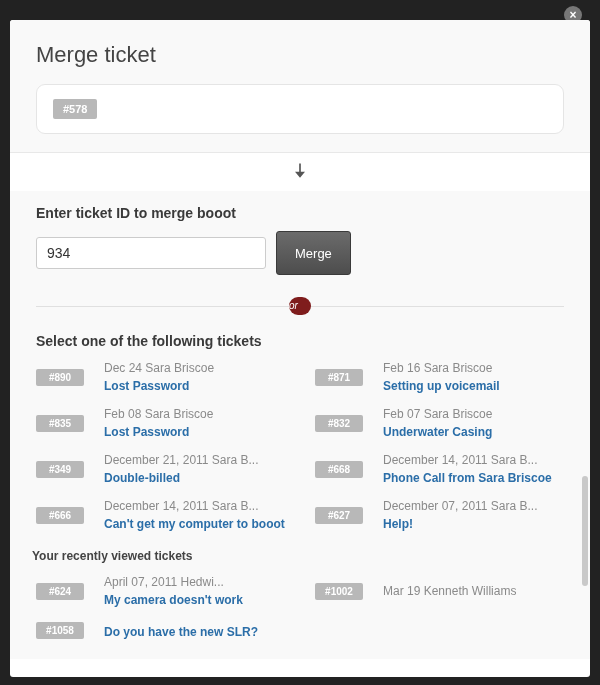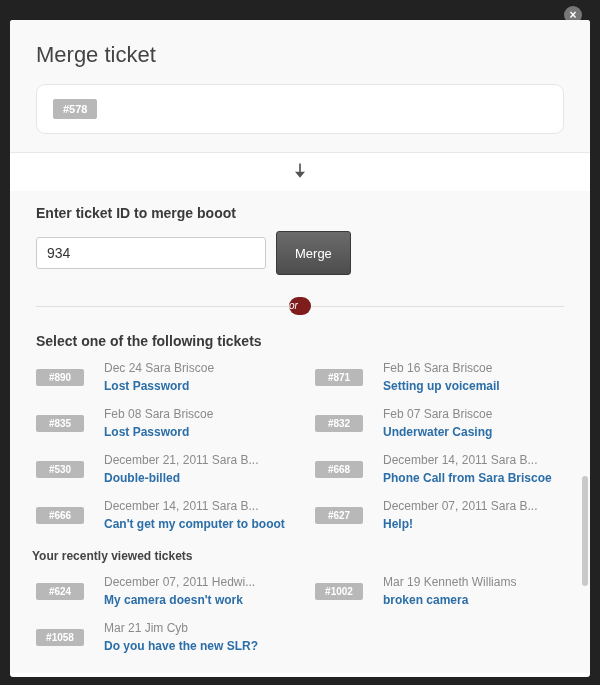--- a/index.html
+++ b/index.html
@@ -127,21 +127,21 @@
           </div>
         </div>
         <div class="ticket-item">
           <span class="badge-sm">#832</span>
           <div class="info">
             <div class="meta">Feb 07 Sara Briscoe</div>
             <div class="subject">Underwater Casing</div>
           </div>
         </div>
         <div class="ticket-item">
-          <span class="badge-sm">#530</span>
+          <span class="badge-sm">#349</span>
           <div class="info">
             <div class="meta">December 21, 2011 Sara B...</div>
             <div class="subject">Double-billed</div>
           </div>
         </div>
         <div class="ticket-item">
           <span class="badge-sm">#668</span>
           <div class="info">
             <div class="meta">December 14, 2011 Sara B...</div>
             <div class="subject">Phone Call from Sara Briscoe</div>
@@ -162,35 +162,33 @@
           </div>
         </div>
       </div>
 
     <div class="sublabel">Your recently viewed tickets</div>
 
     <div class="grid" id="recent-grid">
         <div class="ticket-item">
           <span class="badge-sm">#624</span>
           <div class="info">
-            <div class="meta">December 07, 2011 Hedwi...</div>
+            <div class="meta">April 07, 2011 Hedwi...</div>
             <div class="subject">My camera doesn't work</div>
           </div>
         </div>
         <div class="ticket-item">
           <span class="badge-sm">#1002</span>
           <div class="info">
             <div class="meta">Mar 19 Kenneth Williams</div>
-            <div class="subject">broken camera</div>
           </div>
         </div>
         <div class="ticket-item">
           <span class="badge-sm">#1058</span>
           <div class="info">
-            <div class="meta">Mar 21 Jim Cyb</div>
             <div class="subject">Do you have the new SLR?</div>
           </div>
         </div>
       </div>
 
     <div class="scrolltrack"></div>
   </div>
 </div>
 
 </body></html>

